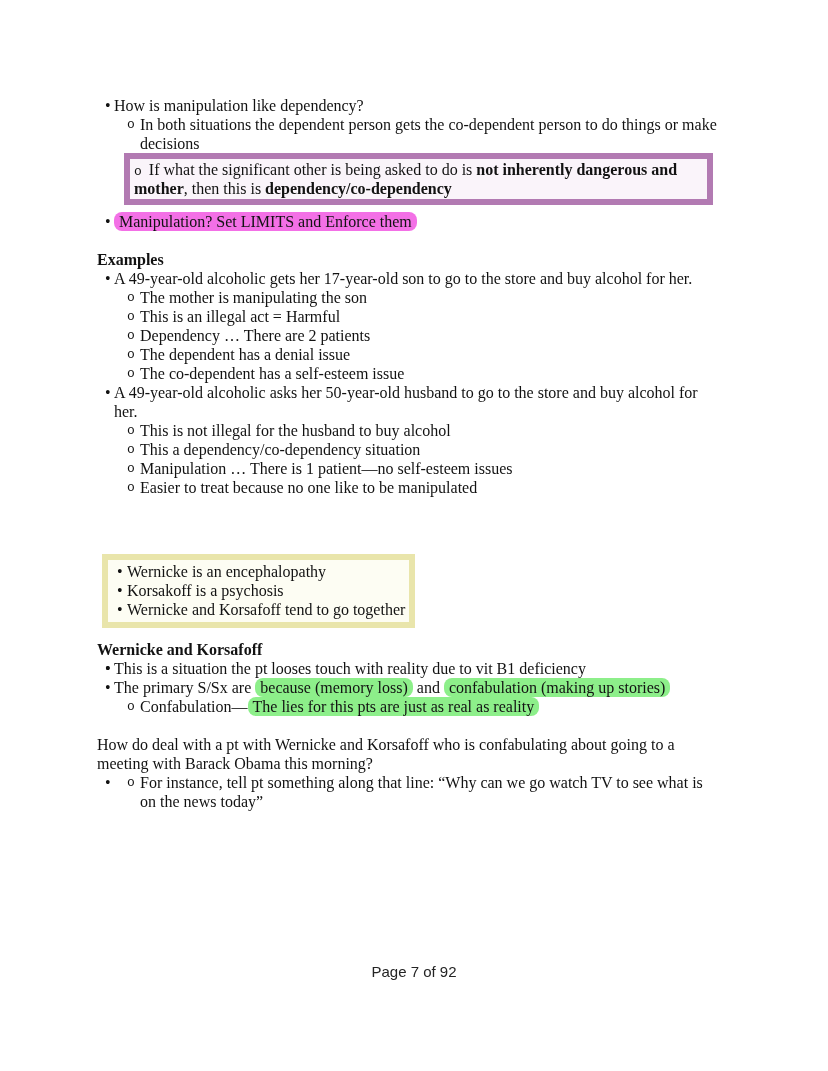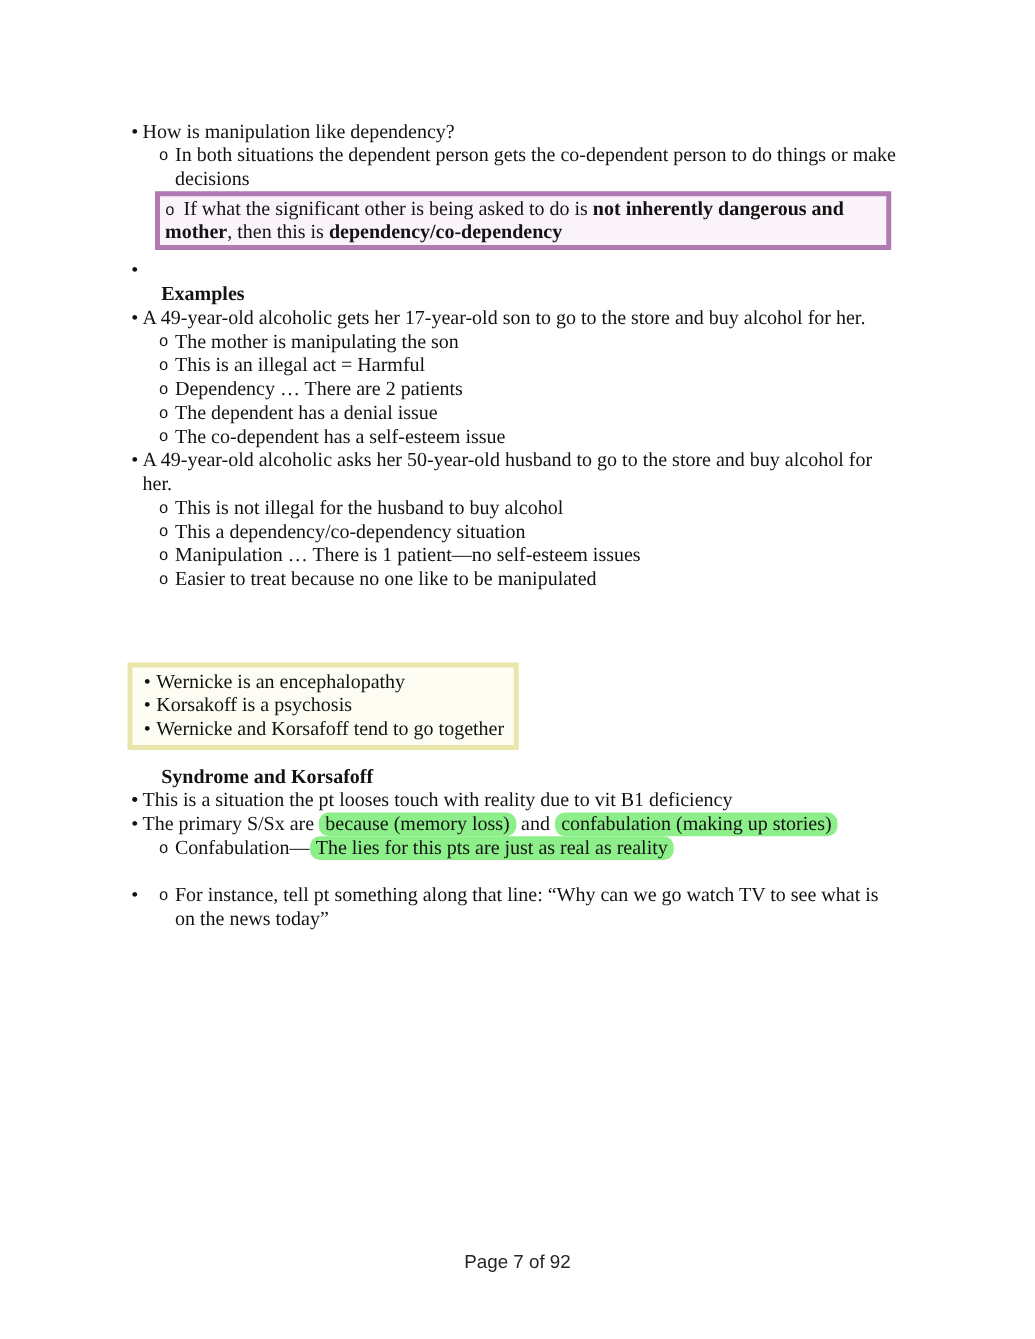--- a/index.html
+++ b/index.html
@@ -10,23 +10,23 @@
     font-family:"Liberation Serif",serif;
     font-size:16px;line-height:19px;color:#121212;
     overflow:hidden;
   }
   .content{position:absolute;left:97px;top:96px;width:640px;}
   .line{position:relative;white-space:nowrap;}
   .b1{padding-left:17px;}
   .b1>.mk{position:absolute;left:8px;}
   .b2{padding-left:43px;}
   .b2>.mk{position:absolute;left:30px;font-family:"Liberation Mono",monospace;font-size:13px;}
-  .heading{font-weight:bold;margin-left:32px;}
+  .heading{font-weight:bold;}
   b{font-weight:bold;}
-  .box{border:4px solid #84cc16;}
+  .box{border:6px solid #84cc16;}
   .box.purple{
     border-color:var(--box-purple-border,#b27ab2);
     background:var(--box-purple-bg,#faf4fa);
     margin-left:27px;width:589px;box-sizing:border-box;
     padding:2px 4px 2px 4px;line-height:17px;margin-bottom:7px;
   }
   .pitem{white-space:nowrap;}
   .pitem>.mk{font-family:"Liberation Mono",monospace;font-size:13px;margin-right:7px;}
   .box.yellow{
     border-color:var(--box-yellow-border,#e9e5ab);
@@ -34,60 +34,61 @@
     margin-left:5px;width:313px;box-sizing:border-box;
     padding:2px 6px 3px 0;margin-bottom:12px;
   }
   .yitem{position:relative;padding-left:19px;white-space:nowrap;}
   .yitem>.mk{position:absolute;left:9px;}
   .hl{padding:1px 5px;border-radius:8px;}
   .hl-green{background:var(--hl-green,#8def8a);}
   .hl-magenta{background:var(--hl-magenta,#f370e6);}
   .spacer{width:100%;}
   .footer{
-    position:absolute;left:0;top:1001px;width:100%;
+    position:absolute;left:0;top:963px;width:100%;
     text-align:center;
     font-family:"Liberation Sans",sans-serif;
     font-size:15px;line-height:18px;color:#242424;
   }
 </style>
 </head>
 <body>
 
 <div class="page">
   <div class="content" id="doc-content">
       <div class="line b1"><span class="mk">•</span>How is manipulation like dependency?</div>
       <div class="line b2"><span class="mk">o</span>In both situations the dependent person gets the co-dependent person to do things or make<br>decisions</div>
       <div class="box purple">
         <div class="pitem"><span class="mk">o</span>If what the significant other is being asked to do is <b>not inherently dangerous and</b><br><b>mother</b>, then this is <b>dependency/co-dependency</b></div>
       </div>
-      <div class="line b1"><span class="mk">•</span></div>
+      <div class="line b1"><span class="mk">•</span><span class="hl hl-magenta">Manipulation? Set LIMITS and Enforce them</span></div>
       <div class="spacer" style="height: 19px;"></div>
       <div class="line heading"><b>Examples</b></div>
       <div class="line b1"><span class="mk">•</span>A 49-year-old alcoholic gets her 17-year-old son to go to the store and buy alcohol for her.</div>
       <div class="line b2"><span class="mk">o</span>The mother is manipulating the son</div>
       <div class="line b2"><span class="mk">o</span>This is an illegal act = Harmful</div>
       <div class="line b2"><span class="mk">o</span>Dependency … There are 2 patients</div>
       <div class="line b2"><span class="mk">o</span>The dependent has a denial issue</div>
       <div class="line b2"><span class="mk">o</span>The co-dependent has a self-esteem issue</div>
       <div class="line b1"><span class="mk">•</span>A 49-year-old alcoholic asks her 50-year-old husband to go to the store and buy alcohol for<br>her.</div>
       <div class="line b2"><span class="mk">o</span>This is not illegal for the husband to buy alcohol</div>
       <div class="line b2"><span class="mk">o</span>This a dependency/co-dependency situation</div>
       <div class="line b2"><span class="mk">o</span>Manipulation … There is 1 patient—no self-esteem issues</div>
       <div class="line b2"><span class="mk">o</span>Easier to treat because no one like to be manipulated</div>
       <div class="spacer" style="height: 38px;"></div>
       <div class="spacer" style="height: 19px;"></div>
       <div class="box yellow">
         <div class="yitem"><span class="mk">•</span>Wernicke is an encephalopathy</div>
         <div class="yitem"><span class="mk">•</span>Korsakoff is a psychosis</div>
         <div class="yitem"><span class="mk">•</span>Wernicke and Korsafoff tend to go together</div>
       </div>
-      <div class="line heading"><b>Syndrome and Korsafoff</b></div>
+      <div class="line heading"><b>Wernicke and Korsafoff</b></div>
       <div class="line b1"><span class="mk">•</span></div>
       <div class="line b1"><span class="mk">•</span>This is a situation the pt looses touch with reality due to vit B1 deficiency</div>
       <div class="line b1"><span class="mk">•</span>The primary S/Sx are <span class="hl hl-green">because (memory loss)</span> and <span class="hl hl-green">confabulation (making up stories)</span></div>
       <div class="line b2"><span class="mk">o</span>Confabulation—<span class="hl hl-green">The lies for this pts are just as real as reality</span></div>
       <div class="spacer" style="height: 19px;"></div>
+      <div class="line para">How do deal with a pt with Wernicke and Korsafoff who is confabulating about going to a<br>meeting with Barack Obama this morning?</div>
       <div class="line b1"><span class="mk">•</span></div>
       <div class="line b2"><span class="mk">o</span>For instance, tell pt something along that line: “Why can we go watch TV to see what is<br>on the news today”</div>
     </div>
   <div class="footer">Page 7 of 92</div>
 </div>
 
 </body></html>

